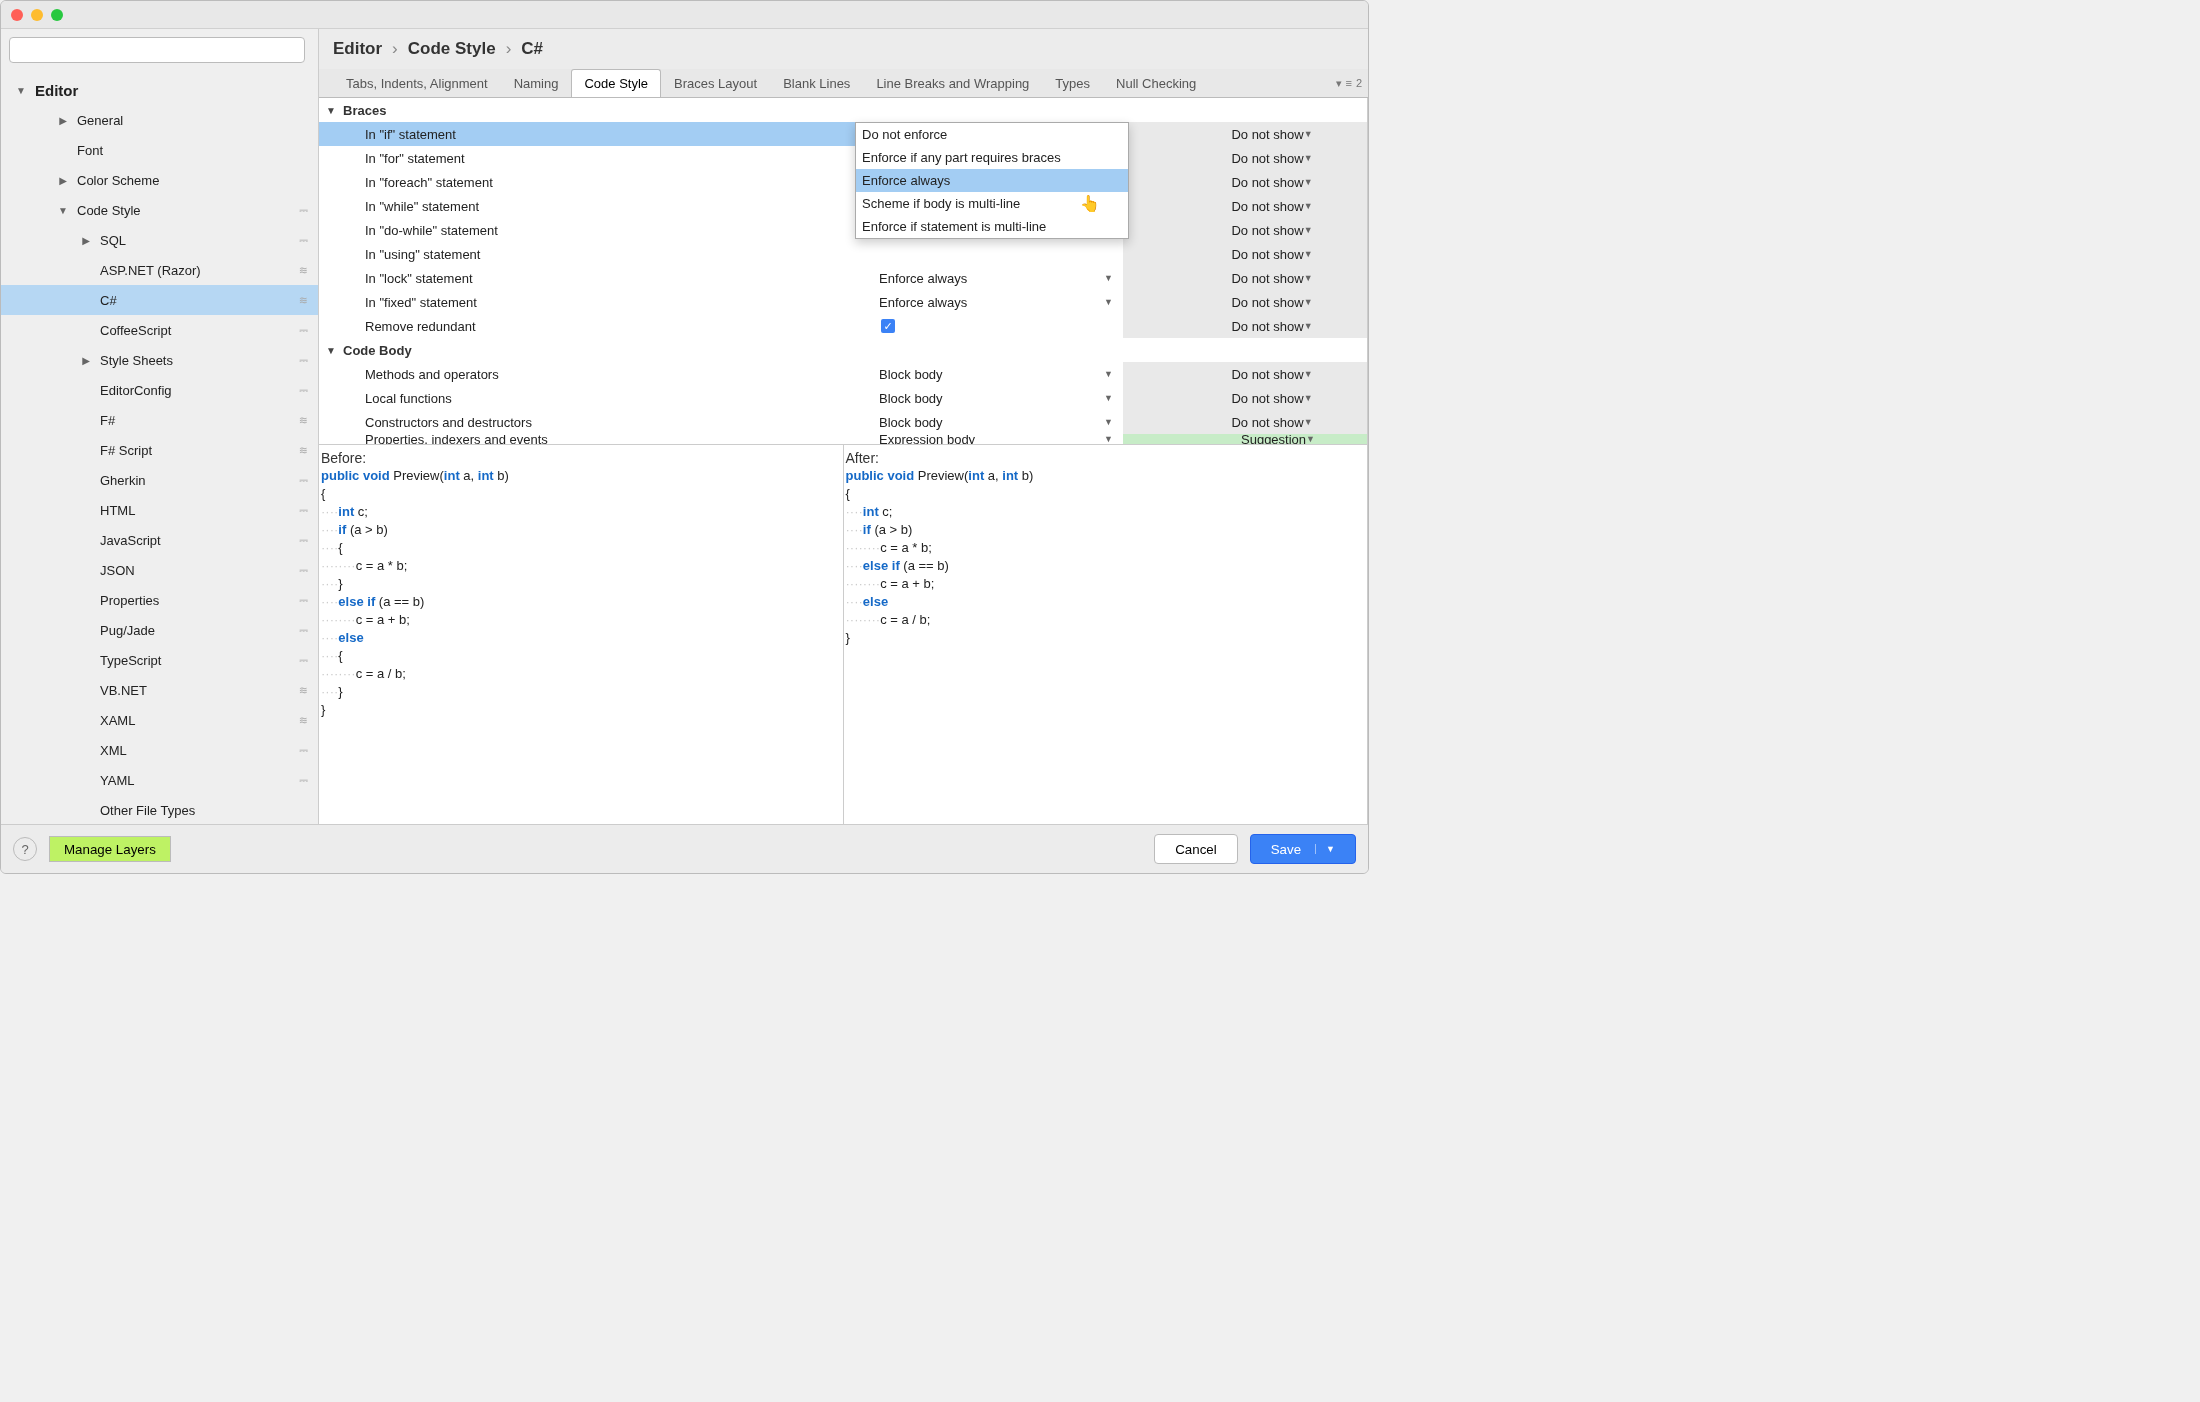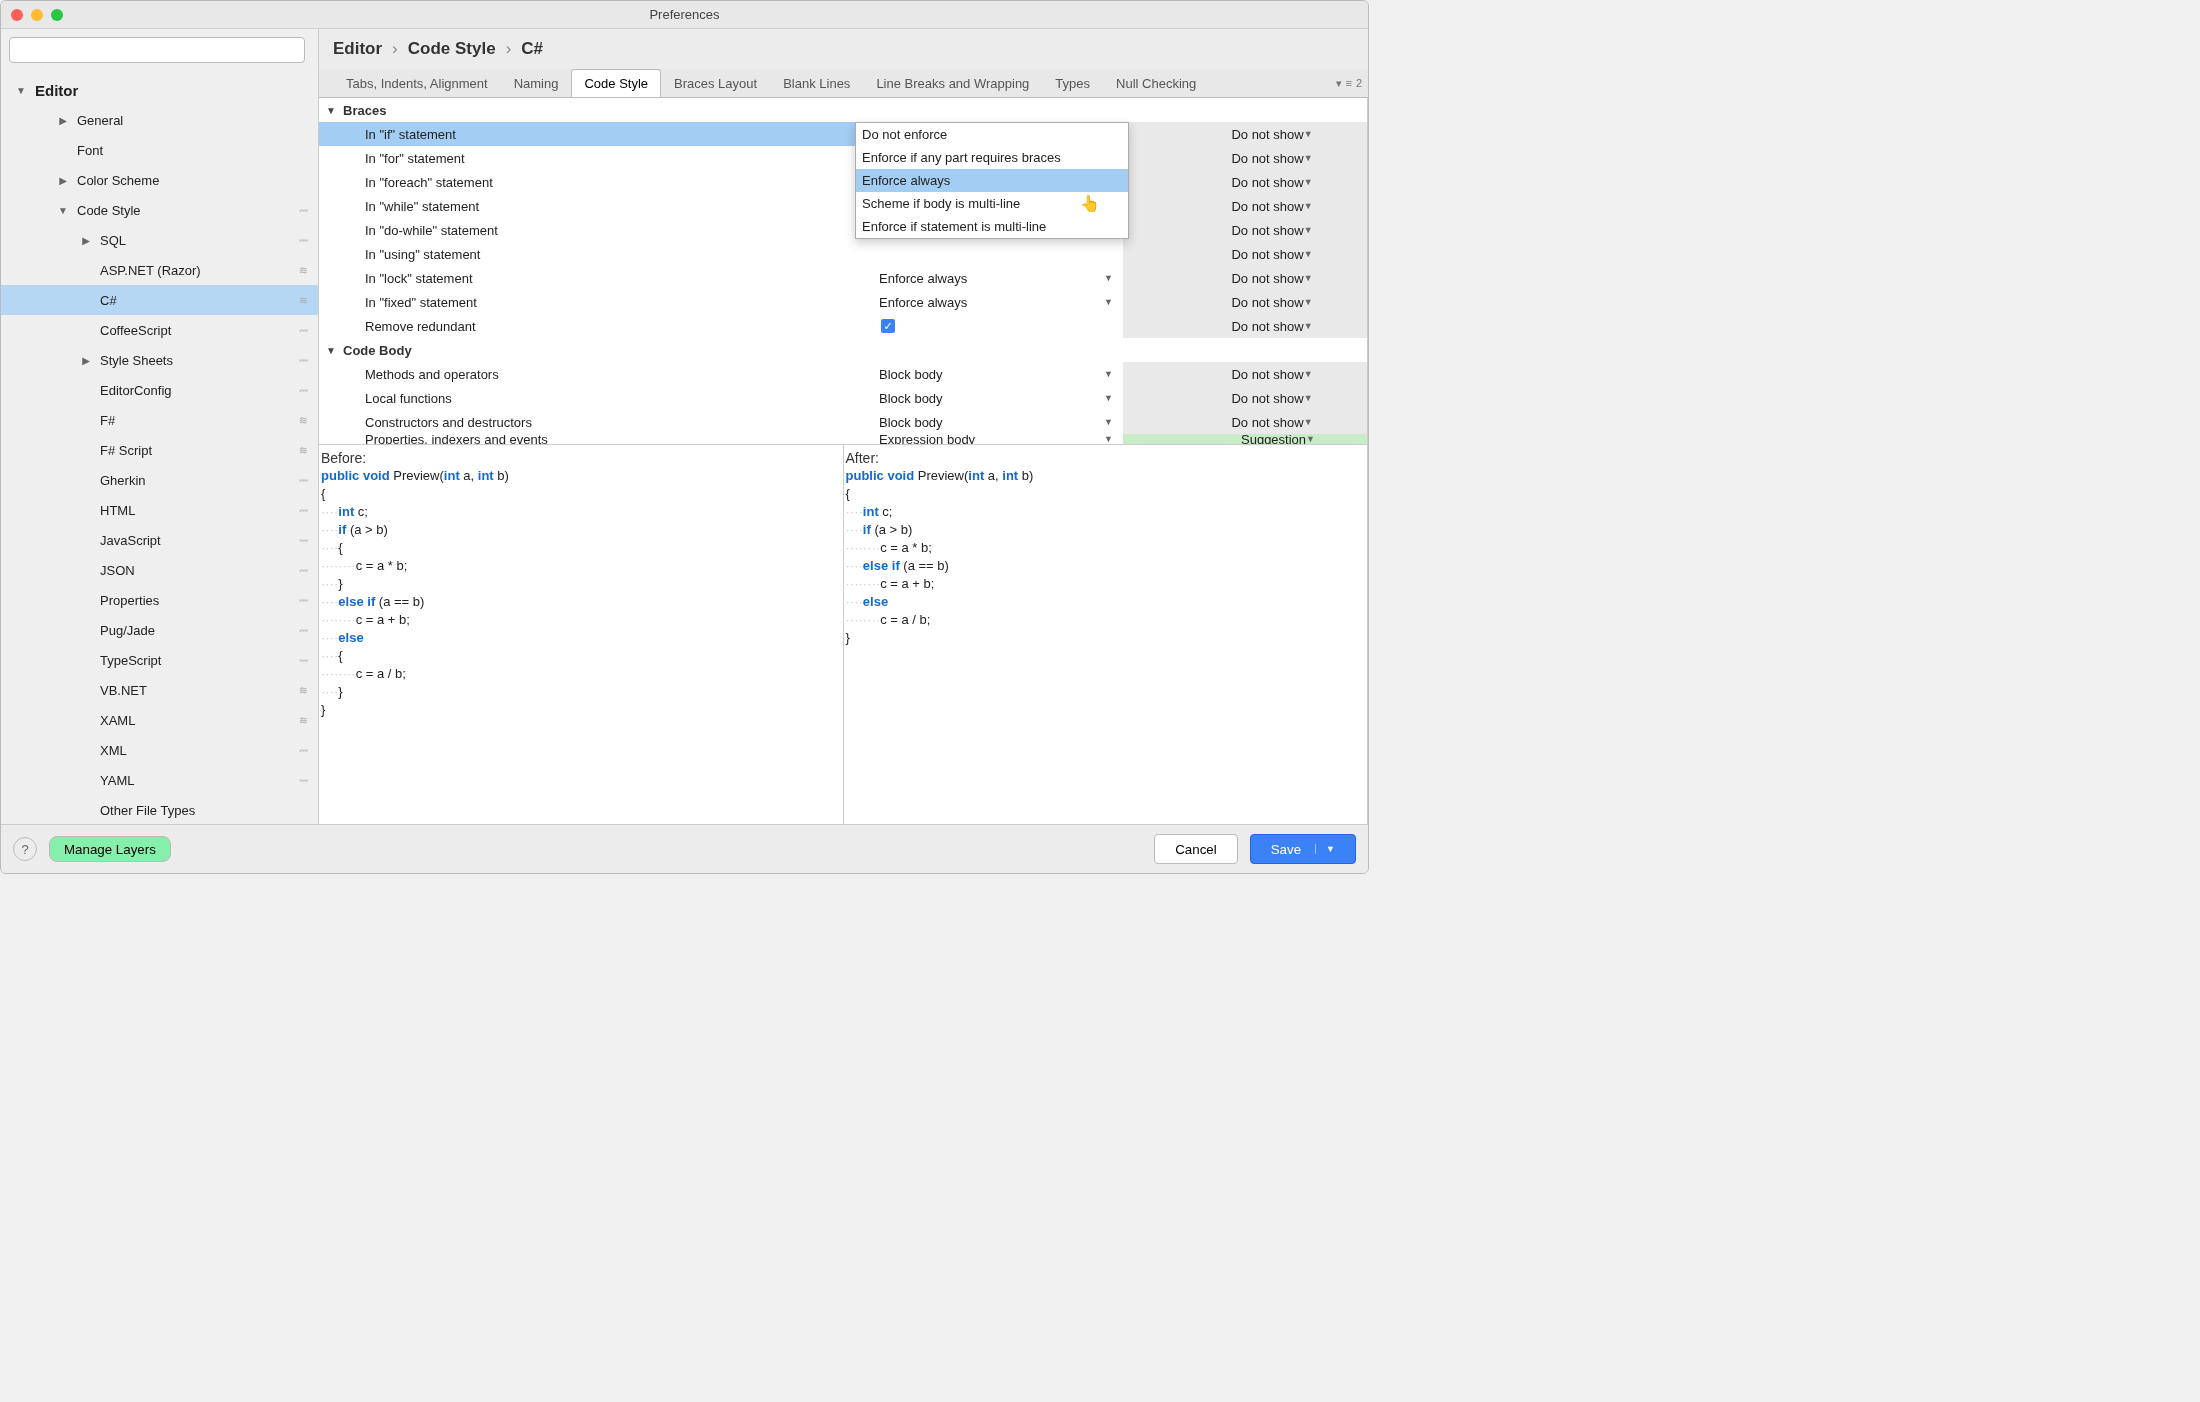--- a/index.html
+++ b/index.html
@@ -50,37 +50,36 @@
     .cursor-icon { position:absolute; left:761px; top:96px; z-index:6; font-size:16px;}
     .preview-row { display:flex; border-top: 1px solid #ccc; height: 380px;}
     .preview-pane { flex:1; background:#fff; padding:4px 0; font-family: Menlo, Consolas, monospace; font-size: 13px; line-height: 18px; overflow:hidden;}
     .preview-pane + .preview-pane { border-left: 1px solid #ccc; }
     .preview-label { font-size: 14px; font-family: -apple-system, sans-serif; padding-left:2px; color:#333;}
     .code { white-space: pre; padding-left: 2px;}
     .kw { color:#1569c7; font-weight: bold;}
     .dots { color:#ccc; }
     .footer { height: 49px; border-top: 1px solid #ccc; display:flex; align-items:center; padding: 0 12px; background:#ececec; gap:12px;}
     .footer .help { width: 24px; height: 24px; border:1px solid #bbb; border-radius:50%; display:flex; align-items:center; justify-content:center; color:#666;}
-    .footer .manage { height: 26px; padding:0 14px; border:1px solid #bbb; border-radius:8px; background:#86efac;}
+    .footer .manage { height: 26px; padding:0 14px; border:1px solid #bbb; border-radius:0; background:#bef264;}
     .footer .spacer { flex:1; }
     .footer .btn { height: 30px; padding: 0 20px; border:1px solid #bbb; border-radius:4px; background:#fff;}
     .footer .btn.primary { background:#3b82f6; color:#fff; border-color:#2563eb; display:flex; align-items:center;}
     .footer .btn.primary .split { margin-left:14px; padding-left:10px; border-left:1px solid rgba(255,255,255,0.5); font-size:9px;}
   </style>
 </head>
 <body>
 
 <div class="window">
   <div class="titlebar">
     <div class="traffic">
       <span class="t-close"></span>
       <span class="t-min"></span>
       <span class="t-max"></span>
     </div>
-    <div class="titlebar-title">Preferences</div>
   </div>
   <div class="body-row">
     <div class="sidebar">
       <div class="search-wrap" style="position:relative;">
         <span class="search-icon">🔍</span>
         <input class="search" placeholder="" style="">
       </div>
       <div class="tree" id="tree">
           <div class="tree-item l1">
             <span class="tree-disclosure ">▼</span>

